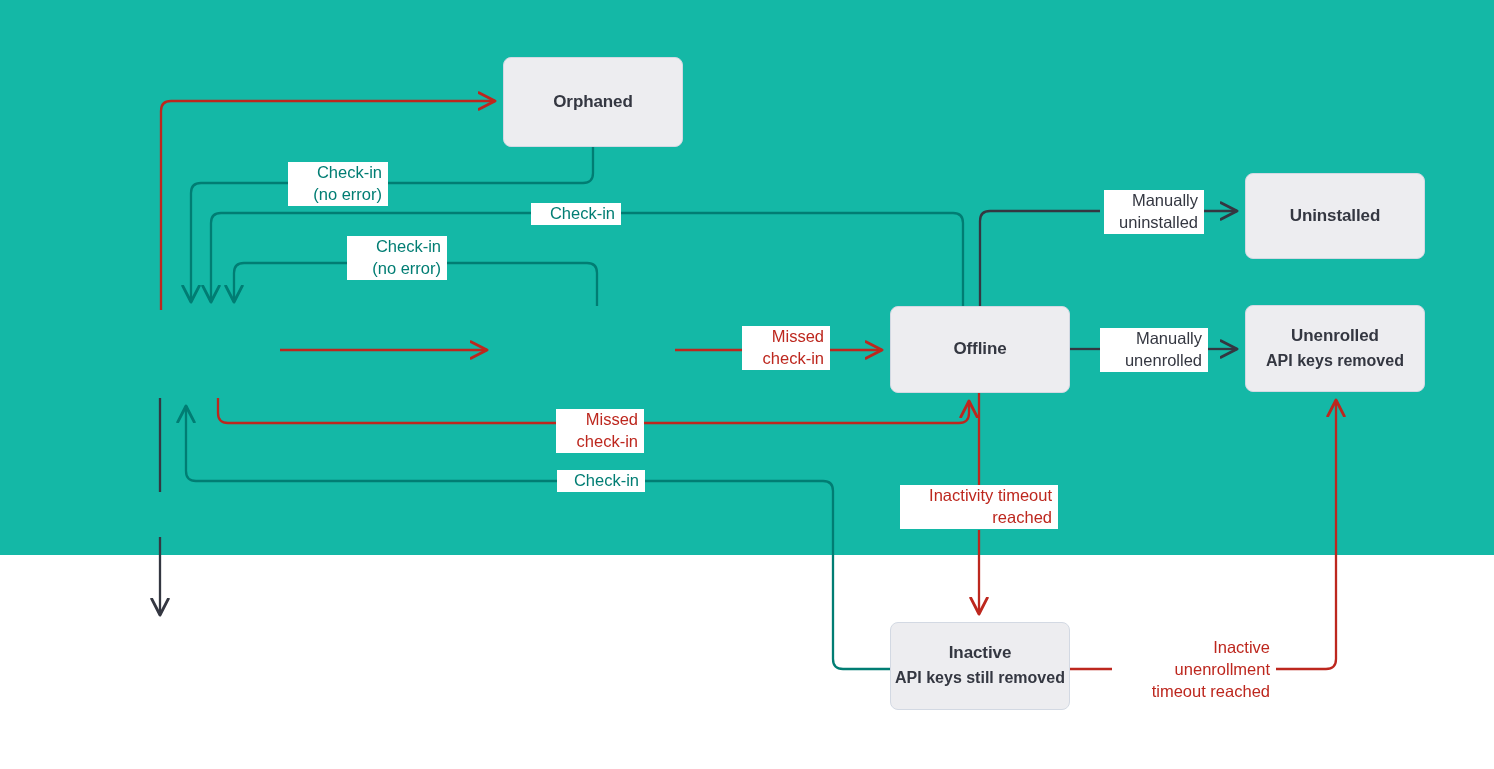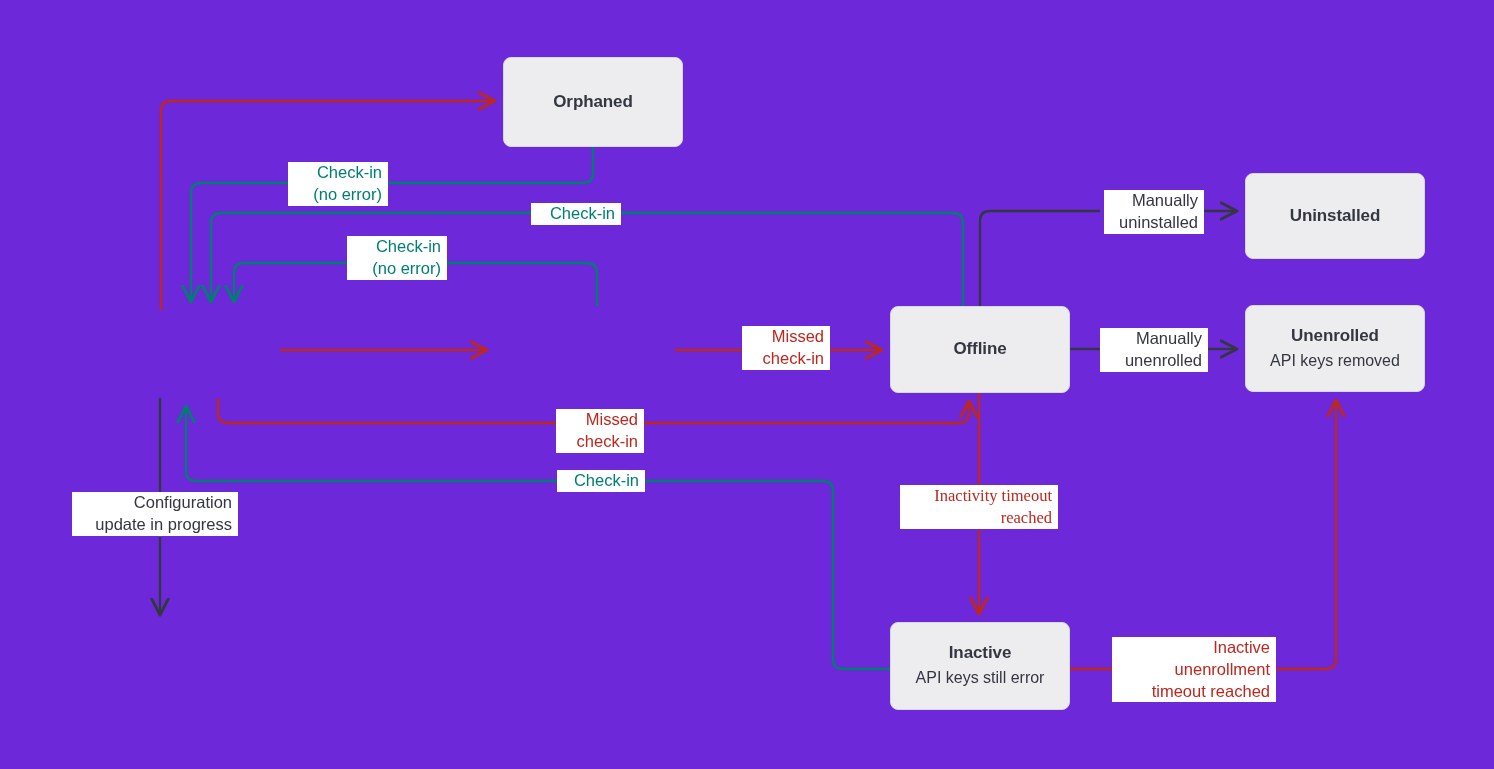--- a/index.html
+++ b/index.html
@@ -9,22 +9,22 @@
   }
   body {
     width: 1494px;
     height: 769px;
     font-family: "Liberation Sans", sans-serif;
     overflow: hidden;
   }
   #diagram-root {
     position: relative;
     width: 1494px;
-    height: 769px;
-    background: #6d28d9;
+    height: 555px;
+    background: #14b8a6;
   }
   svg.edges {
     position: absolute;
     left: 0;
     top: 0;
     width: 1494px;
     height: 769px;
   }
   .node {
     position: absolute;
@@ -43,20 +43,21 @@
     font-size: 17px;
     color: #343741;
     letter-spacing: -0.1px;
     line-height: 1.2;
   }
   .node-sub {
     font-size: 16px;
     color: #343741;
     line-height: 1.35;
     margin-top: 4px;
+    font-weight: bold;
   }
   .edge-label {
     position: absolute;
     font-size: 16.5px;
     line-height: 1.32;
     text-align: right;
     white-space: pre-line;
     background: #ffffff;
     padding: 0 6px;
     box-sizing: border-box;
@@ -135,21 +136,21 @@
   </div>
 
   <div class="node" style="left:1245px; top:305px; width:180px; height:87px;">
     <div class="node-title">Unenrolled</div>
     <div class="node-sub">API keys removed</div>
   </div>
 
 
   <div class="node" style="left:890px; top:622px; width:180px; height:88px;">
     <div class="node-title">Inactive</div>
-    <div class="node-sub">API keys still error</div>
+    <div class="node-sub">API keys still removed</div>
   </div>
 
 
   <div class="edge-label lbl-teal" style="left:288px; top:162px; width:100px;">Check-in
 (no error)</div>
 
   <div class="edge-label lbl-teal" style="left:531px; top:203px; width:90px;">Check-in</div>
 
   <div class="edge-label lbl-teal" style="left:347px; top:236px; width:100px;">Check-in
 (no error)</div>
@@ -162,23 +163,21 @@
 check-in</div>
 
   <div class="edge-label lbl-dark" style="left:1100px; top:328px; width:108px;">Manually
 unenrolled</div>
 
   <div class="edge-label lbl-red" style="left:556px; top:409px; width:88px;">Missed
 check-in</div>
 
   <div class="edge-label lbl-teal" style="left:557px; top:470px; width:88px;">Check-in</div>
 
-  <div class="edge-label lbl-red" style="left:900px; top:485px; width:158px;font-family:Liberation Serif, serif;">Inactivity timeout
+  <div class="edge-label lbl-red" style="left:900px; top:485px; width:158px;">Inactivity timeout
 reached</div>
 
   <div class="edge-label lbl-red" style="left:1112px; top:637px; width:164px;">Inactive
 unenrollment
 timeout reached</div>
 
-  <div class="edge-label lbl-dark" style="left:72px; top:492px; width:166px;">Configuration
-update in progress</div>
 
 </div>
 
 </body></html>

